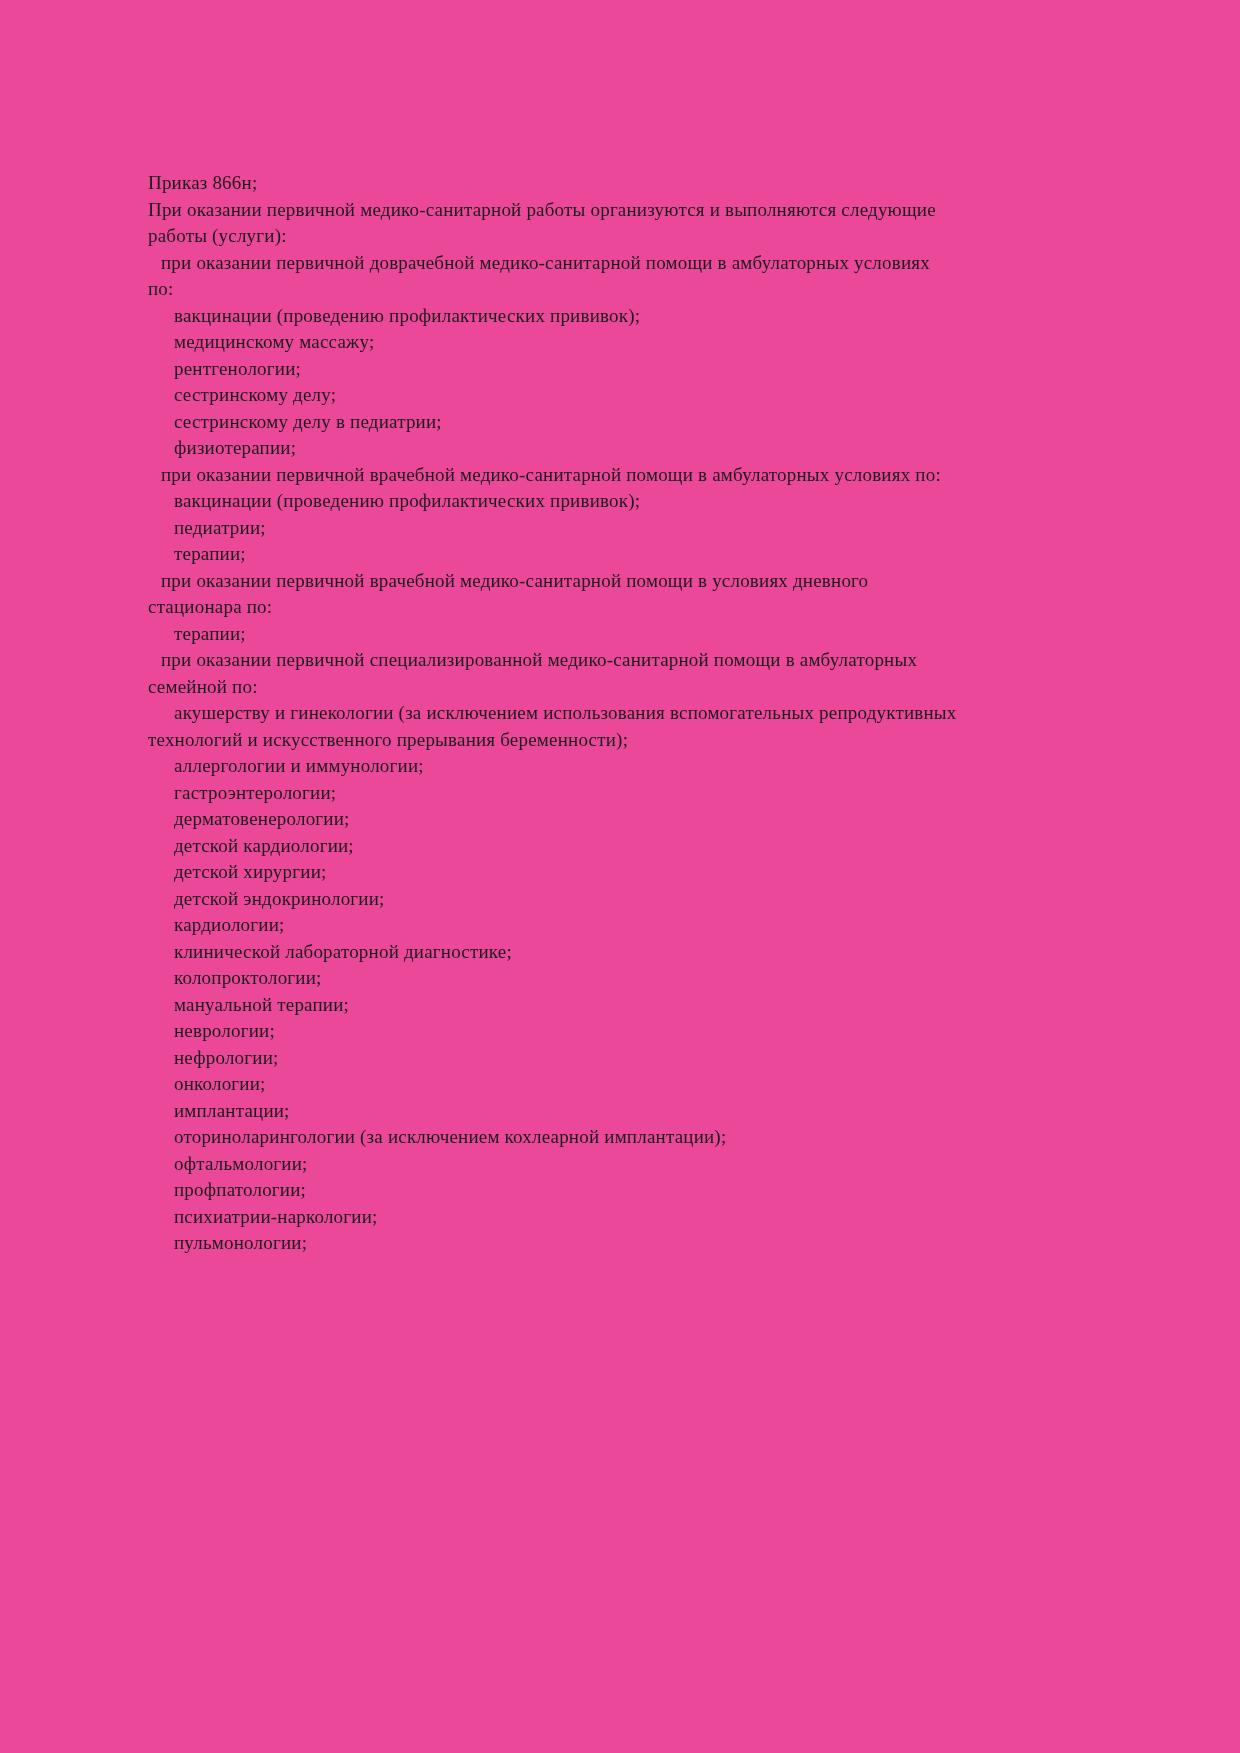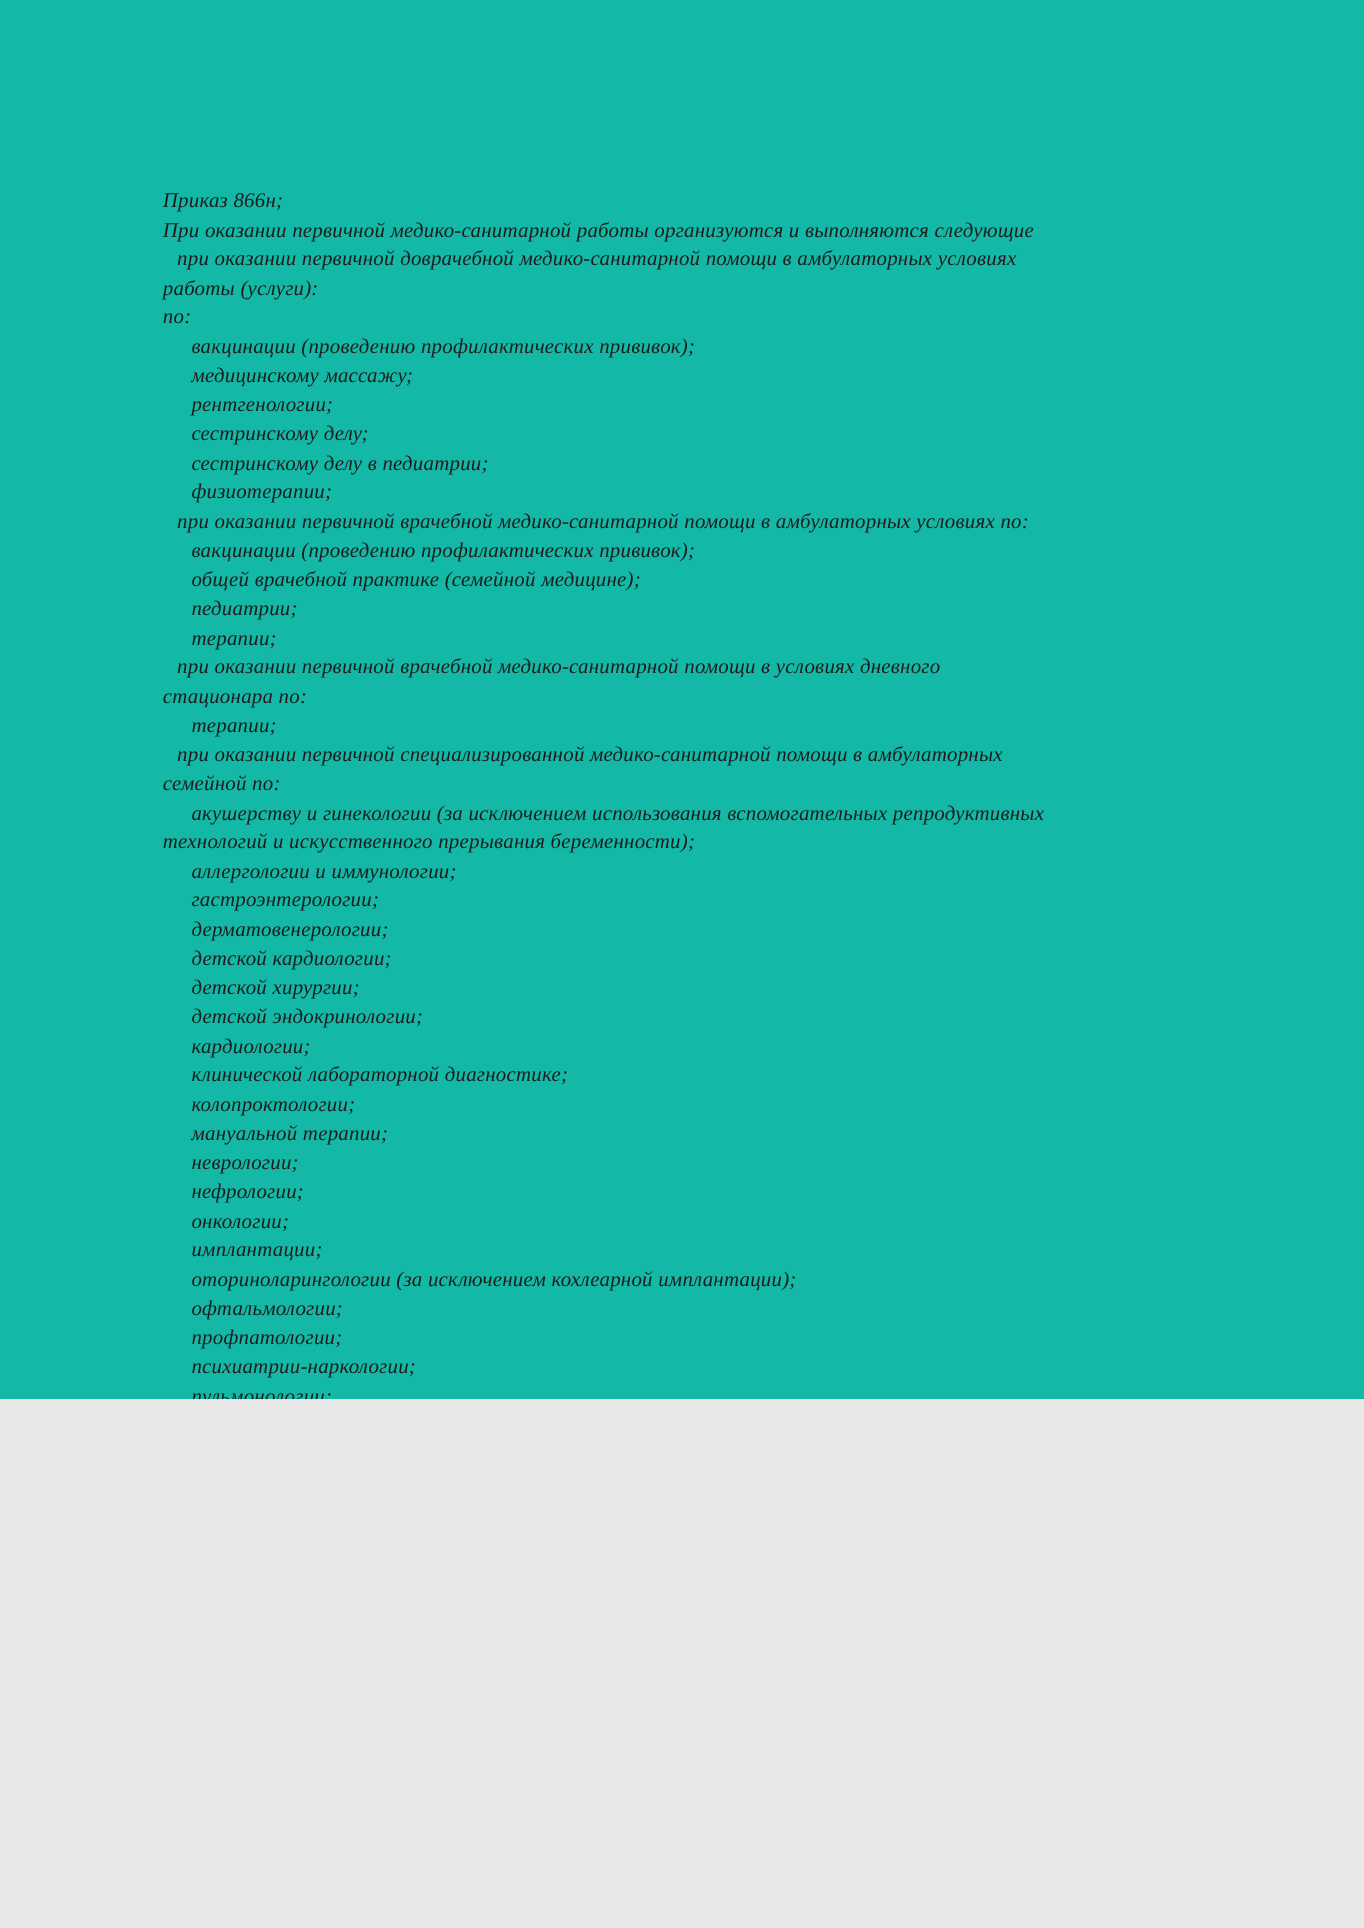--- a/index.html
+++ b/index.html
@@ -3,27 +3,26 @@
 <meta charset="utf-8">
 <style>
   html, body {
     margin: 0;
     padding: 0;
     background: #e8e8e8;
   }
   .page {
     position: relative;
     width: 1240px;
-    height: 1272px;
+    height: 1753px;
     margin: 0 auto;
-    background: #14b8a6;
+    background: #ec4899;
     overflow: hidden;
     font-family: "Liberation Serif", "DejaVu Serif", serif;
     color: #1c1c1c;
-    font-style: italic;
   }
   .text-block {
     position: absolute;
     top: 170px;
     left: 148px;
     width: 900px;
   }
   .line {
     font-size: 19px;
     line-height: 26.5px;
@@ -36,32 +35,31 @@
   .indent-2 { padding-left: 26px; }
 </style>
 </head>
 <body>
 
 <div class="page">
   <div class="text-block">
 
   <div class="line indent-0">Приказ 866н;</div>
       <div class="line indent-0">При оказании первичной медико-санитарной работы организуются и выполняются следующие</div>
+      <div class="line indent-0">работы (услуги):</div>
       <div class="line indent-1">при оказании первичной доврачебной медико-санитарной помощи в амбулаторных условиях</div>
-      <div class="line indent-0">работы (услуги):</div>
       <div class="line indent-0">по:</div>
       <div class="line indent-2">вакцинации (проведению профилактических прививок);</div>
       <div class="line indent-2">медицинскому массажу;</div>
       <div class="line indent-2">рентгенологии;</div>
       <div class="line indent-2">сестринскому делу;</div>
       <div class="line indent-2">сестринскому делу в педиатрии;</div>
       <div class="line indent-2">физиотерапии;</div>
       <div class="line indent-1">при оказании первичной врачебной медико-санитарной помощи в амбулаторных условиях по:</div>
       <div class="line indent-2">вакцинации (проведению профилактических прививок);</div>
-      <div class="line indent-2">общей врачебной практике (семейной медицине);</div>
       <div class="line indent-2">педиатрии;</div>
       <div class="line indent-2">терапии;</div>
       <div class="line indent-1">при оказании первичной врачебной медико-санитарной помощи в условиях дневного</div>
       <div class="line indent-0">стационара по:</div>
       <div class="line indent-2">терапии;</div>
       <div class="line indent-1">при оказании первичной специализированной медико-санитарной помощи в амбулаторных</div>
       <div class="line indent-0">семейной по:</div>
       <div class="line indent-2">акушерству и гинекологии (за исключением использования вспомогательных репродуктивных</div>
       <div class="line indent-0">технологий и искусственного прерывания беременности);</div>
       <div class="line indent-2">аллергологии и иммунологии;</div>

